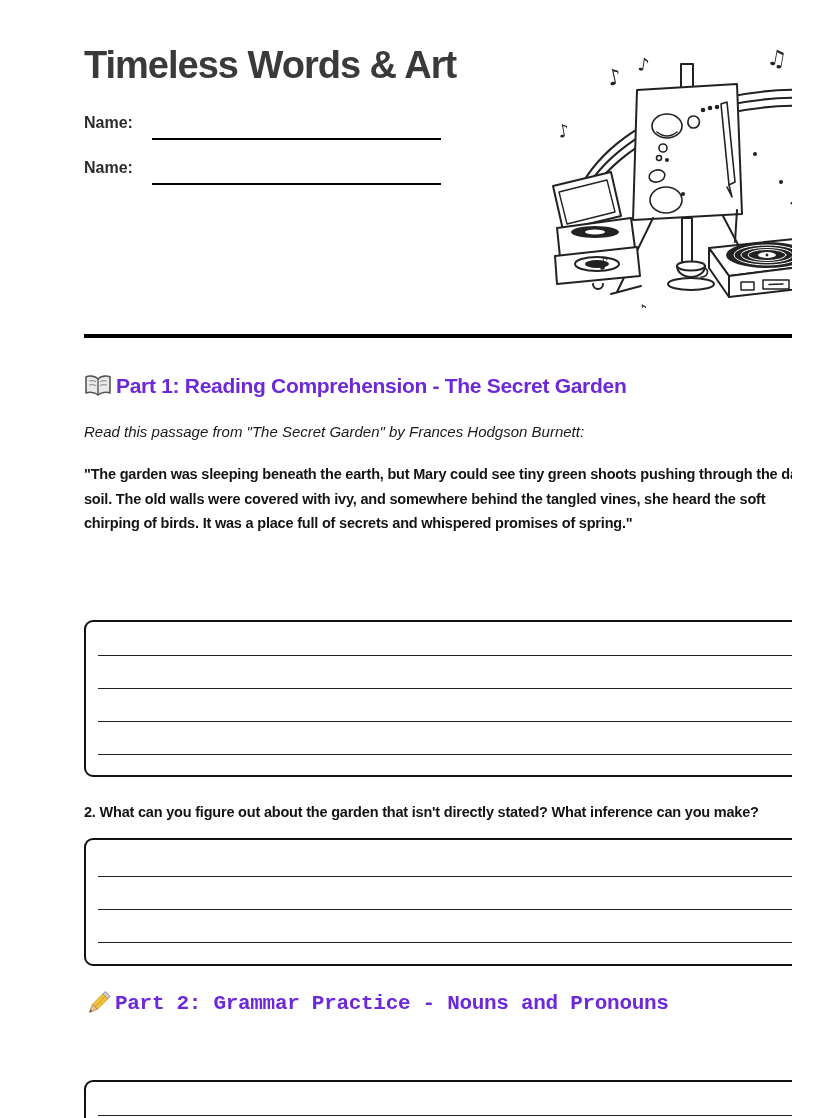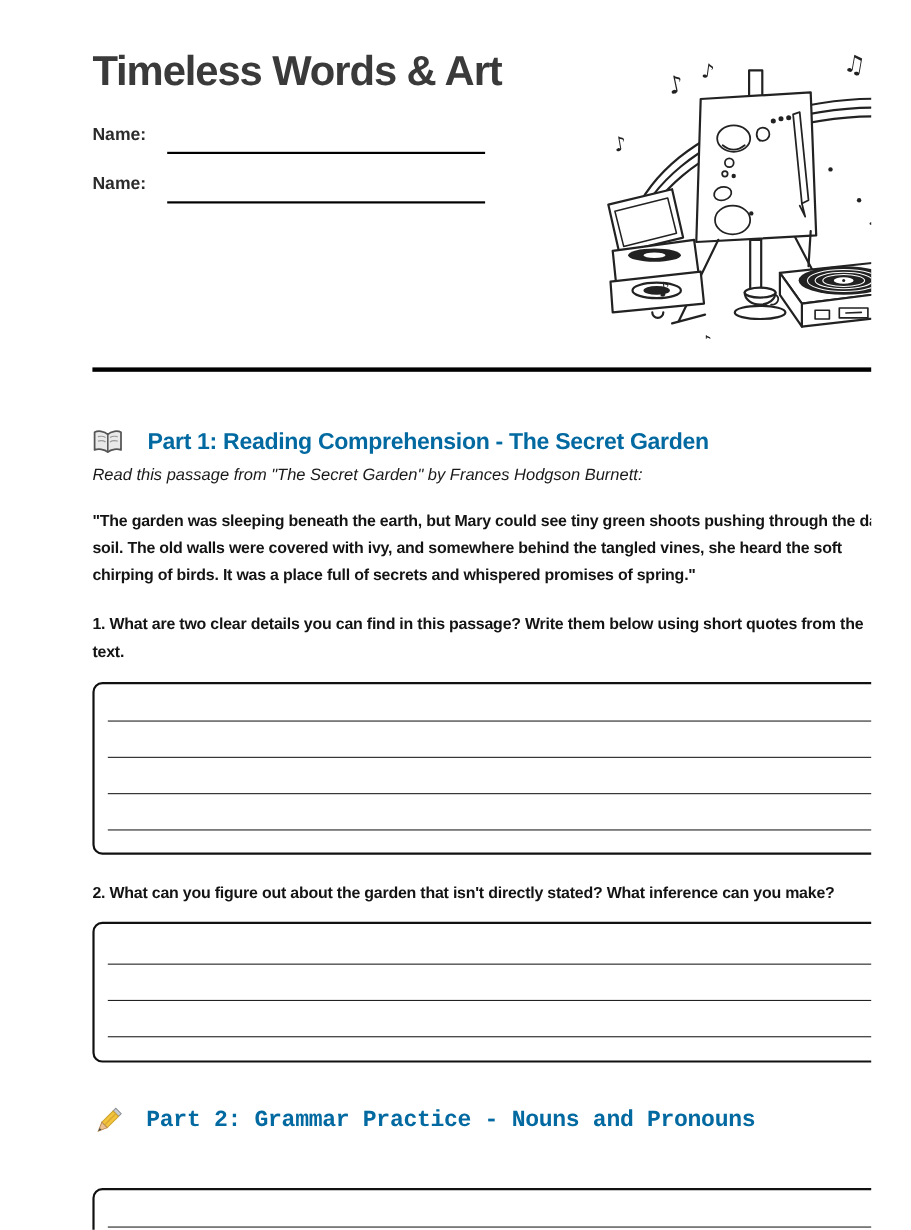--- a/index.html
+++ b/index.html
@@ -16,22 +16,22 @@
   .row-name { top:114px; }
   .row-date { top:159px; }
   .field-label { font-size:16px; font-weight:bold; color:#2c2c2c; }
   .field-line {
     position:absolute; left:68px; top:24px; width:289px; height:0;
     border-bottom:2px solid #000;
   }
   .illustration { position:absolute; left:505px; top:34px; width:290px; height:274px; }
   .divider { position:absolute; left:48px; top:334px; width:732px; height:4px; background:#000; }
   .part-heading {
-    position:absolute; left:48px; display:flex; align-items:center; gap:22px;
-    font-size:21px; font-weight:bold; color:#0369a1; letter-spacing:-0.3px;margin-top:16px;
+    position:absolute; left:48px; display:flex; align-items:center; gap:4px;
+    font-size:21px; font-weight:bold; color:#6d28d9; letter-spacing:-0.3px;
   }
   .heading-p1 { top:374px; }
   .heading-p2 { top:990px;font-family:Liberation Mono, monospace; }
   .part-heading .icon { flex:0 0 auto; display:inline-flex; }
   .instruction {
     position:absolute; left:48px; top:423px; width:732px;
     font-size:15px; font-style:italic; color:#1a1a1a;
   }
   .boldtext {
     position:absolute; left:48px; width:732px;
@@ -166,21 +166,20 @@
         <path d="M5,7 c3,-0.8 5,-0.6 7,0.8 M5,11 c3,-0.8 5,-0.6 7,0.8 M16,7.8 c2,-1.4 4,-1.6 7,-0.8 M16,11.8 c2,-1.4 4,-1.6 7,-0.8" stroke="#9a9a9a" stroke-width="1.1" fill="none"></path>
       </svg>
     </span>
     <span>Part 1: Reading Comprehension - The Secret Garden</span>
   </h2>
 
   <p class="instruction">Read this passage from "The Secret Garden" by Frances Hodgson Burnett:</p>
 
   <p class="boldtext passage">"The garden was sleeping beneath the earth, but Mary could see tiny green shoots pushing through the dark soil. The old walls were covered with ivy, and somewhere behind the tangled vines, she heard the soft chirping of birds. It was a place full of secrets and whispered promises of spring."</p>
 
-  <p class="boldtext q1">1. What are two clear details you can find in this passage? Write them below using short quotes from the text.</p>
 
   <div class="answer-box box1">
     <div class="blank-line"></div>
     <div class="blank-line"></div>
     <div class="blank-line"></div>
     <div class="blank-line"></div>
   </div>
 
   <p class="boldtext q2">2. What can you figure out about the garden that isn't directly stated? What inference can you make?</p>
 

